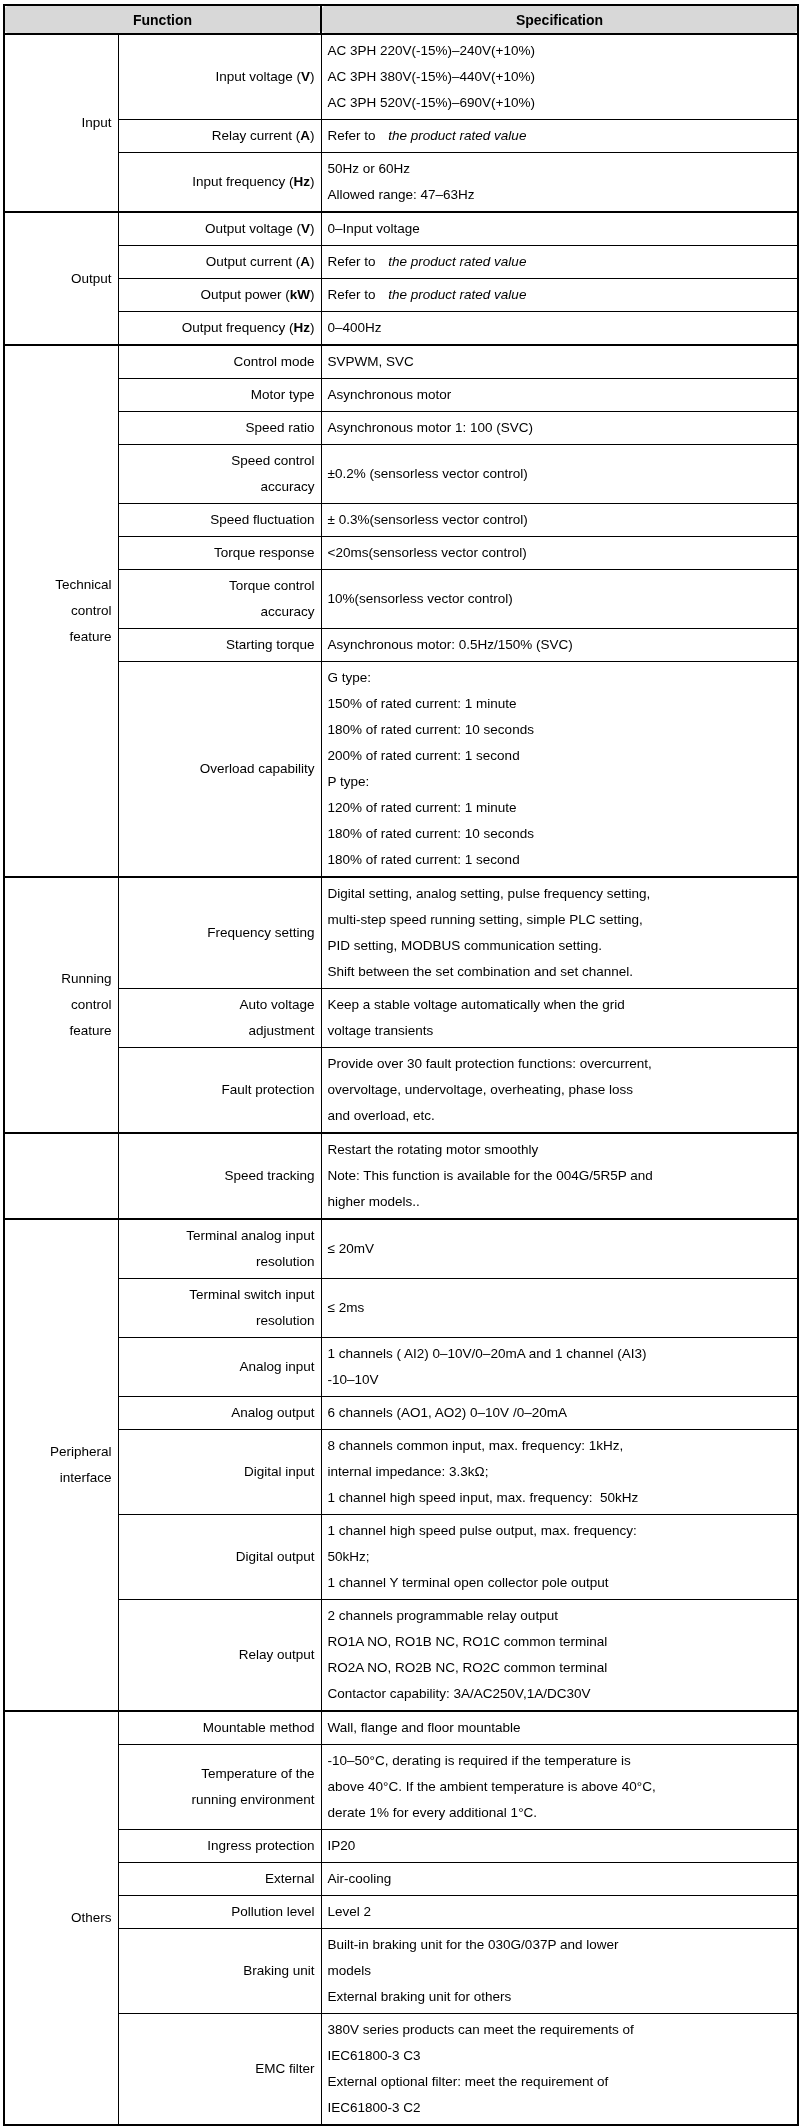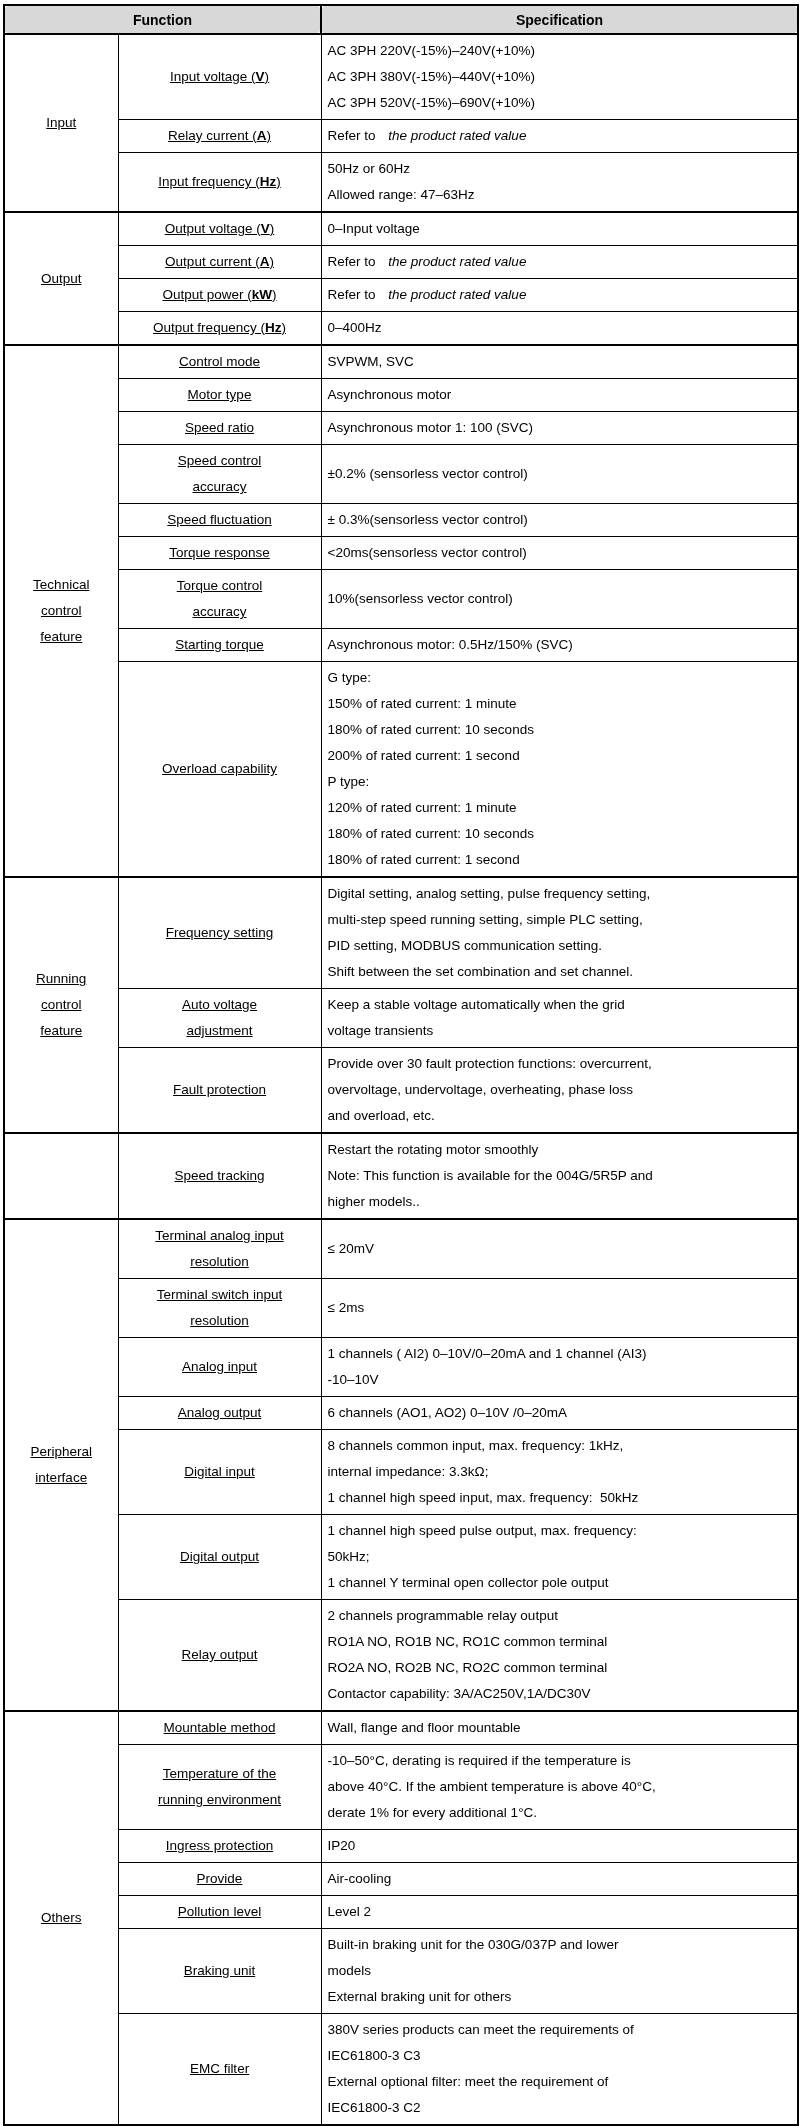--- a/index.html
+++ b/index.html
@@ -37,22 +37,21 @@
     border-radius: 7px;
   }
   table.spec th.spec-h {
     border-left: 2px solid #000;
   }
   table.spec td {
     padding: 3px 6px;
     line-height: 26px;
   }
   td.col-group, td.col-fn {
-    text-align: center;
-    text-decoration: underline;
+    text-align: right;
   }
   td.col-spec {
     text-align: left;
     padding-left: 11px;
     white-space: pre-wrap;
   }
   tr.group-start > td {
     border-top: 2px solid #000;
     margin-top: 18px;
   }
@@ -281,21 +280,21 @@
         <td class="col-spec"><div class="line"><span>-10–50°C, derating is required if the temperature is</span></div><div class="line"><span>above 40°C. If the ambient temperature is above 40°C,</span></div><div class="line"><span>derate 1% for every additional 1°C.</span></div></td>
       </tr>
       <tr>
         <td class="col-fn">
           <div class="line"><span>Ingress protection</span></div>
         </td>
         <td class="col-spec"><div class="line"><span>IP20</span></div></td>
       </tr>
       <tr>
         <td class="col-fn">
-          <div class="line"><span>Provide</span></div>
+          <div class="line"><span>External</span></div>
         </td>
         <td class="col-spec"><div class="line"><span>Air-cooling</span></div></td>
       </tr>
       <tr>
         <td class="col-fn">
           <div class="line"><span>Pollution level</span></div>
         </td>
         <td class="col-spec"><div class="line"><span>Level 2</span></div></td>
       </tr>
       <tr>

